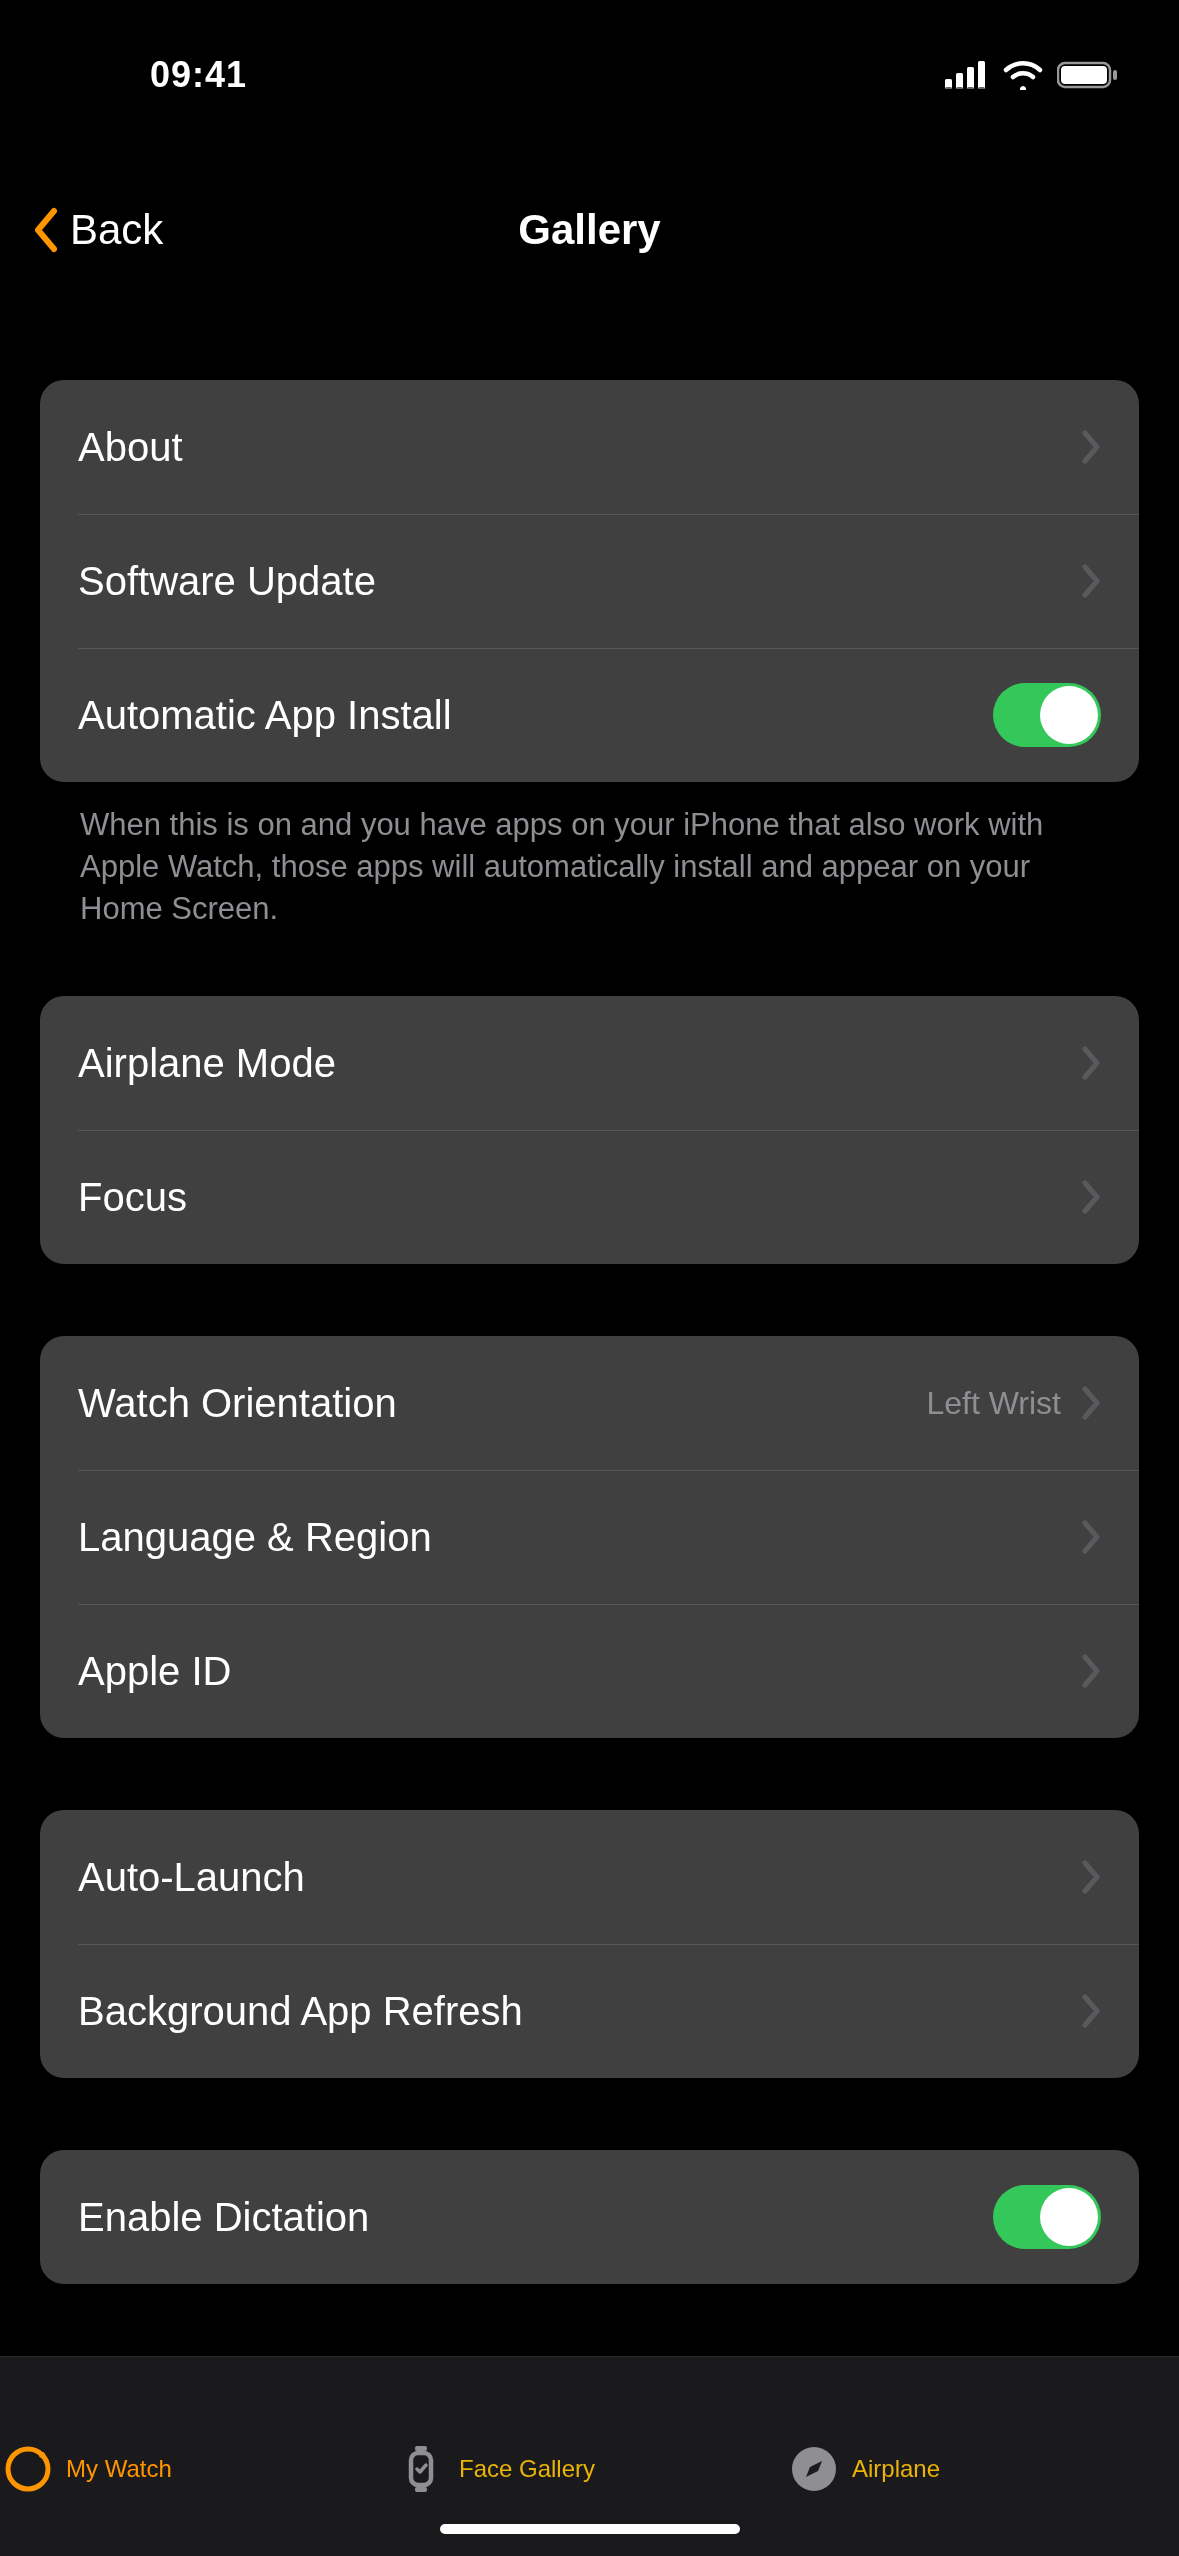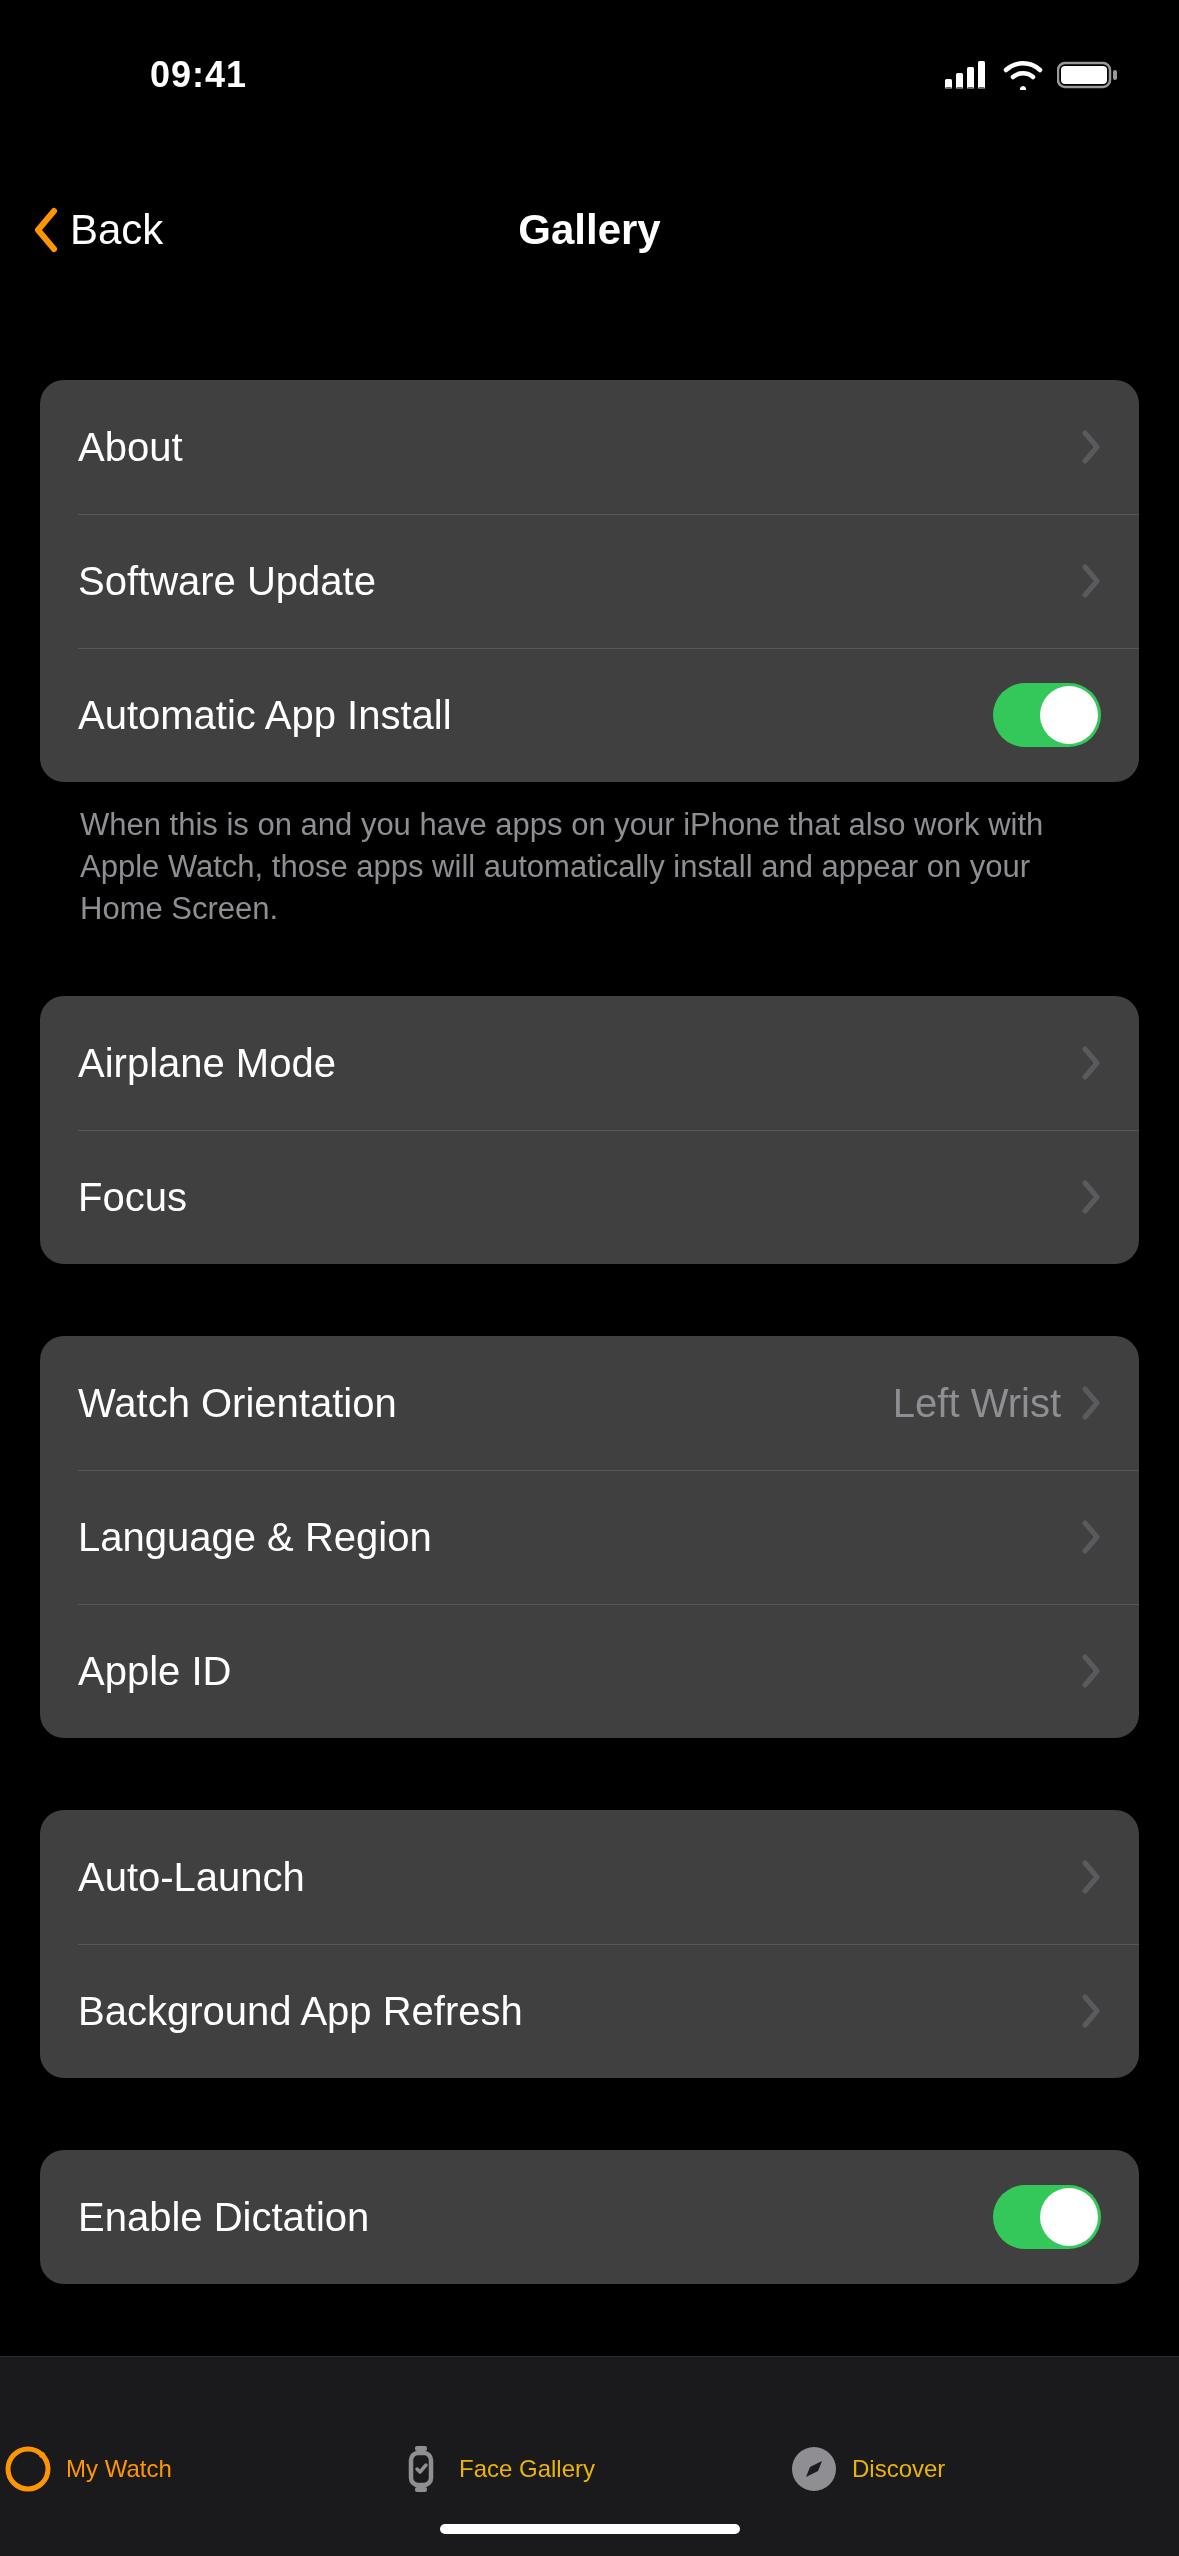--- a/index.html
+++ b/index.html
@@ -14,21 +14,21 @@
   .nav-bar { position: absolute; top: 170px; left: 0; right: 0; height: 120px; display: flex; align-items: center; }
   .nav-back { display: flex; align-items: center; gap: 10px; color: #ffffff; font-size: 42px; position: absolute; left: 30px; top: 50%; transform: translateY(-50%); }
   .nav-back-chevron { width: 30px; height: 46px; }
   .nav-title { position: absolute; left: 50%; transform: translateX(-50%); font-size: 42px; font-weight: 600; color: #fff; }
   
   .content { position: absolute; top: 380px; left: 0; right: 0; bottom: 220px; overflow: hidden; padding: 0 40px; }
   .group { background: #404040; border-radius: 24px; overflow: hidden; margin-bottom: 72px; }
   .row { display: flex; align-items: center; min-height: 134px; padding: 0 38px; position: relative; }
   .row + .row::before { content: ""; position: absolute; top: 0; left: 38px; right: 0; height: 1px; background: rgba(255,255,255,0.12); }
   .row-label { font-size: 40px; color: #fff; flex: 1; }
-  .row-value { font-size: 40px; color: #8e8e93; margin-right: 20px; text-align: right; }
+  .row-value { font-size: 32px; color: #8e8e93; margin-right: 20px; text-align: right; }
   .chevron { width: 20px; height: 34px; flex: 0 0 auto; }
   .chevron svg { display: block; }
   .footer-text { font-size: 31px; line-height: 42px; color: #8e8e93; padding: 0 40px; margin-top: -50px; margin-bottom: 66px; }
   
   .toggle { width: 108px; height: 64px; border-radius: 34px; position: relative; }
   .toggle.on { background: #34c759; }
   .toggle .knob { width: 58px; height: 58px; background: #fff; border-radius: 50%; position: absolute; top: 3px; }
   .toggle.on .knob { right: 3px; }
   
   .tab-bar { position: absolute; left: 0; right: 0; bottom: 0; height: 200px; background: rgba(28,28,30,0.94); display: flex; border-top: 1px solid rgba(255,255,255,0.08); }
@@ -215,18 +215,18 @@
       </span>
       <span class="tab-label">Face Gallery</span>
     </div>
     <div class="tab inactive">
       <span class="tab-icon">
         <svg width="52" height="52" viewBox="0 0 52 52">
           <circle cx="26" cy="26" r="22" fill="#8e8e93"></circle>
           <polygon points="34,18 22,24 18,34 30,28" fill="#1c1c1e"></polygon>
         </svg>
       </span>
-      <span class="tab-label">Discover</span>
+      <span class="tab-label">Airplane</span>
     </div>
   </div>
 
   <div class="home-indicator"></div>
 </div>
 
 </body></html>

